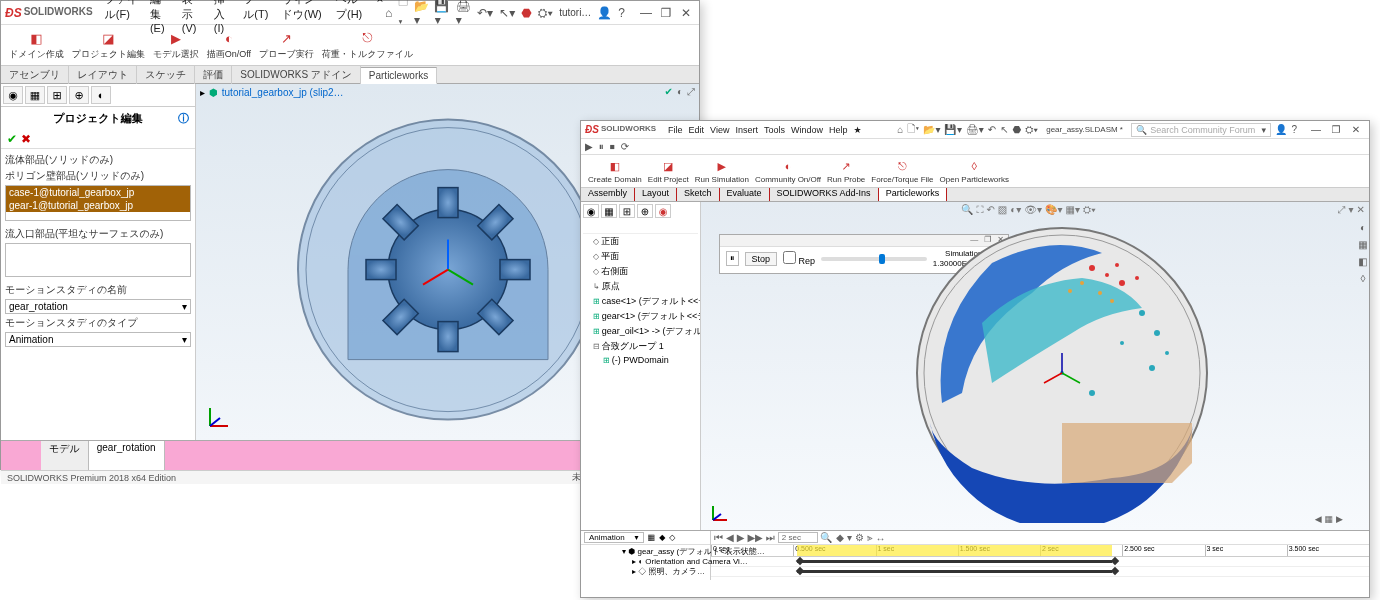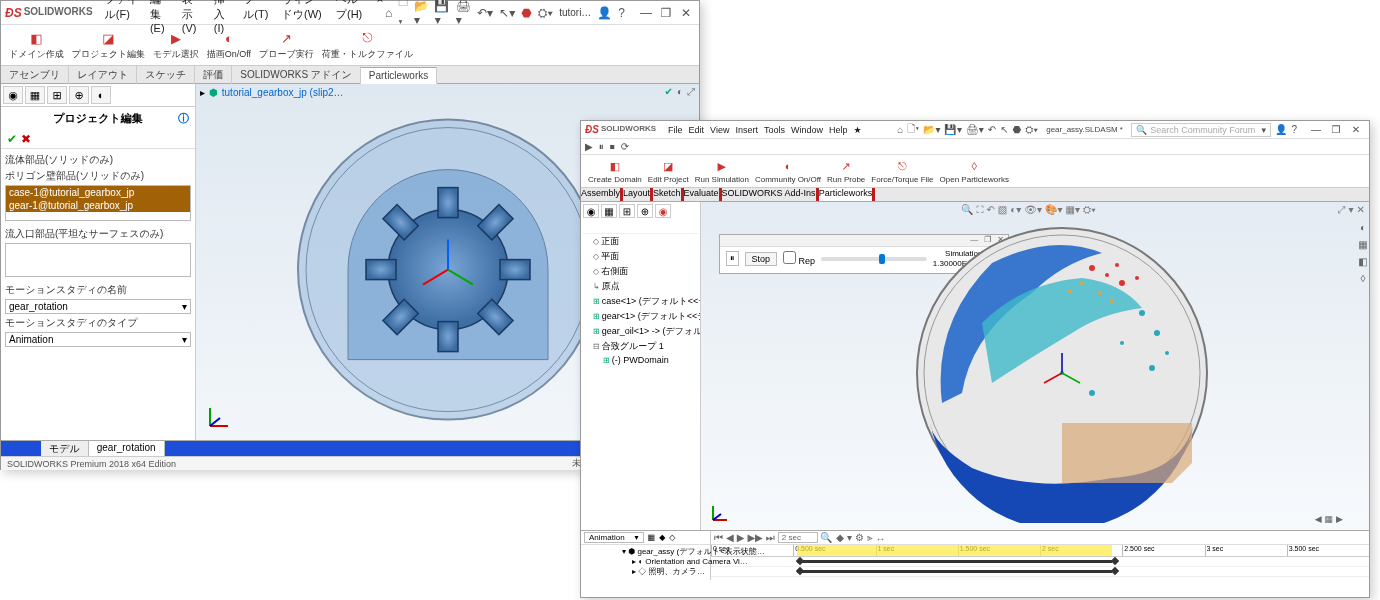--- a/index.html
+++ b/index.html
@@ -50,38 +50,38 @@
 
 .viewport { flex: 1; position: relative; background: linear-gradient(#dfe8f0, #f2f6fa); }
 .vp-header { position: absolute; top: 0; left: 0; right: 0; height: 16px; display: flex; align-items: center; font-size: 10px; padding: 0 4px; gap: 4px; }
 .vp-header .crumb { color: #0066cc; }
 .vp-header .right-icons { margin-left: auto; display: flex; gap: 4px; color: #666; }
 
 .gear-svg { position: absolute; left: 50%; top: 54%; transform: translate(-50%, -52%); }
 
 .triad { position: absolute; left: 8px; bottom: 8px; width: 28px; height: 28px; }
 
-.bottom-tabs { display: flex; background: #1d4ed8; border-top: 1px solid #aaa; height: 16px; font-size: 10px; }
+.bottom-tabs { display: flex; background: #f9a8d4; border-top: 1px solid #aaa; height: 30px; font-size: 10px; }
 .bottom-tab { padding: 1px 8px; border-right: 1px solid #bbb; background: #eee; }
 .bottom-tab.active { background: #fff; }
 
 .statusbar { height: 14px; background: #f5f5f5; border-top: 1px solid #ccc; font-size: 9px; display: flex; align-items: center; padding: 0 6px; color: #555; }
 .statusbar .right { margin-left: auto; display: flex; gap: 10px; }
 
 
 .win2 { left: 580px; top: 120px; width: 790px; height: 478px; }
 .w2-small-tb { display: flex; gap: 6px; font-size: 10px; padding: 1px 4px; color: #555; border-bottom: 1px solid #ddd; height: 16px; align-items: center; }
 .w2-search { margin-left: auto; border: 1px solid #ccc; font-size: 9px; padding: 0 4px; width: 140px; display: flex; align-items: center; gap: 3px; height: 14px; }
 
 .w2-ribbon { display: flex; padding: 2px 4px; border-bottom: 1px solid #ccc; }
 .w2-ribbon .ribbon-btn { font-size: 8px; padding: 1px 3px; }
 .w2-ribbon .ribbon-btn .icon { width: 16px; height: 16px; font-size: 11px; }
 
 .w2-tabs { display: flex; height: 14px; font-size: 9px; border-bottom: 1px solid #aaa; background: #e8e8e8; }
-.w2-tab { padding: 0 0; border-right: 3px solid #b91c1c; }
+.w2-tab { padding: 0 7px; border-right: 1px solid #b91c1c; }
 .w2-tab.active { background: #fff; }
 
 .w2-content { display: flex; height: calc(100% - 18px - 16px - 16px - 34px - 14px - 50px); position: relative;}
 
 .w2-panel { width: 120px; border-right: 1px solid #ccc; font-size: 9px; padding: 2px; overflow: hidden; }
 .w2-panel-icons { display: flex; gap: 2px; margin-bottom: 2px; }
 .w2-panel-icons span { width: 16px; height: 14px; border: 1px solid #ccc; font-size: 10px; display: flex; align-items:center; justify-content:center; }
 .w2-sep { height: 14px; border-bottom: 1px solid #eee; padding-top: 10px;}
 .tree-row { white-space: nowrap; padding: 1px 0; display: flex; align-items: center; gap: 2px; }
 .tree-row.nested { padding-left: 10px; }

